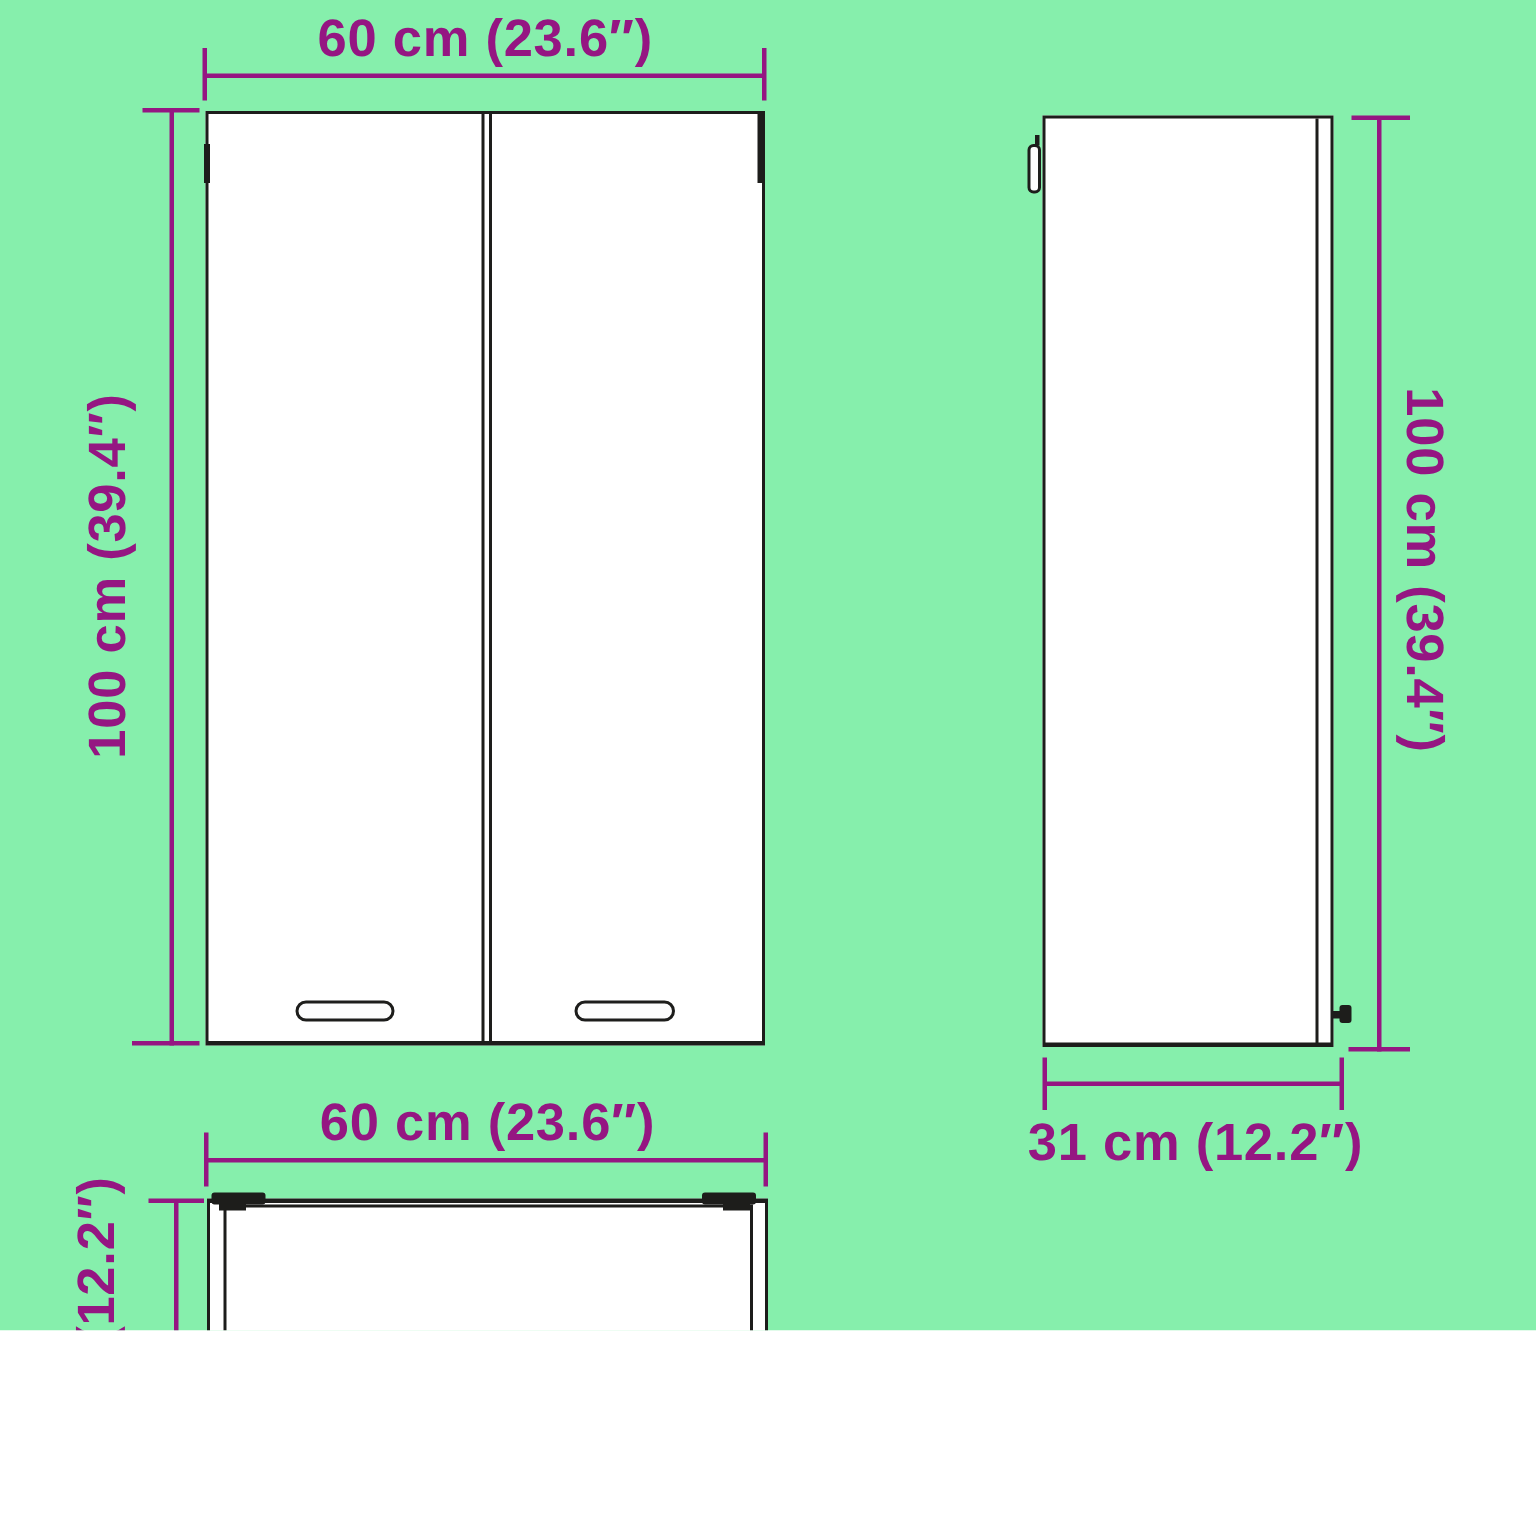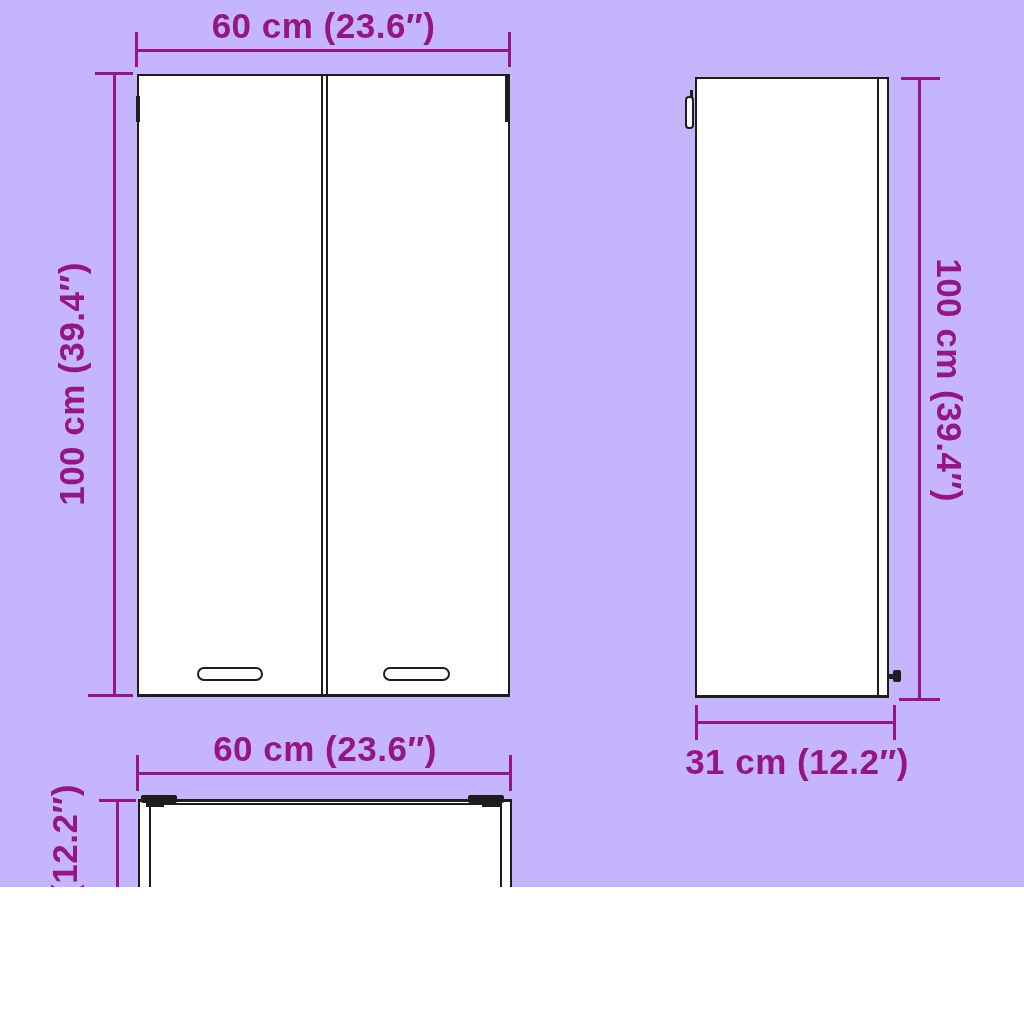--- a/index.html
+++ b/index.html
@@ -1,20 +1,20 @@
 <!DOCTYPE html>
 <html style="--accent: #951682; --outline: #1d1d1b; --background: #ffffff;"><head>
 <meta charset="utf-8">
 <style>
   :root { --accent:#951682; --outline:#1d1d1b; }
   * { margin:0; padding:0; box-sizing:border-box; }
   html,body { background:#fff; }
   .canvas {
     position:relative; width:1024px; height:887px;
-    background:#c4b5fd; overflow:hidden;
+    background:#86efac; overflow:hidden;
     font-family:"Liberation Sans", sans-serif;
   }
   .abs { position:absolute; }
   
   .outline { border:2px solid var(--outline); background:#fff; }
   .fill { background:var(--outline); }
   .handle { border:2px solid var(--outline); background:#fcfcfc; border-radius:7px; }
   
   .dline { background:var(--accent); }
   .dim-label {

